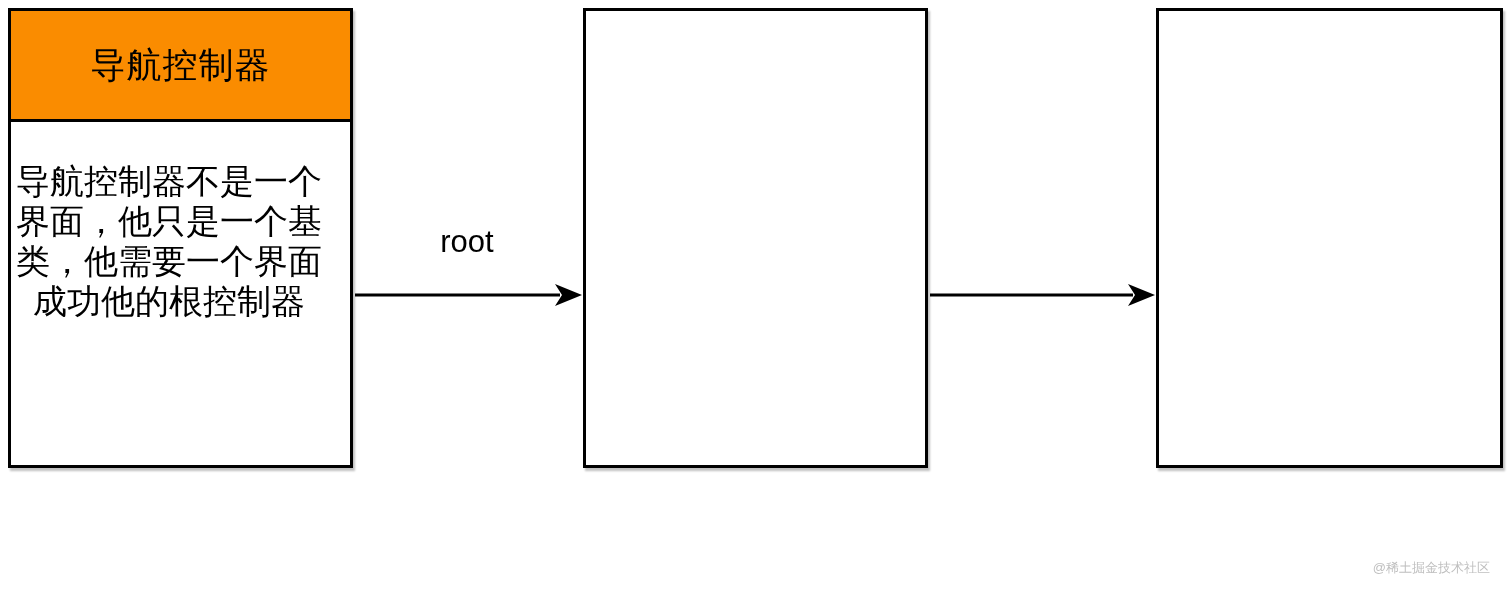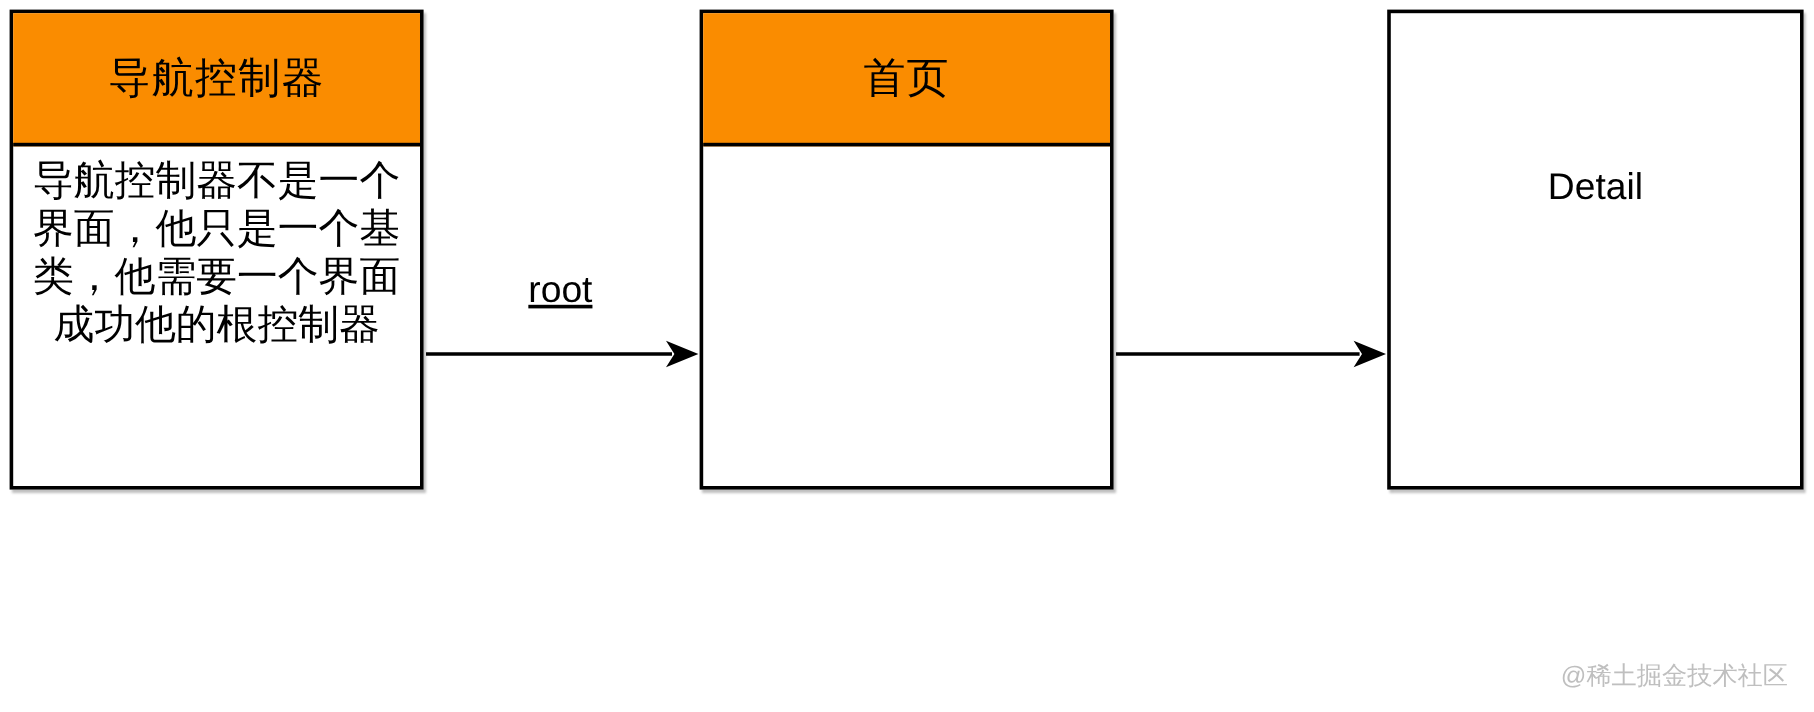--- a/index.html
+++ b/index.html
@@ -9,21 +9,21 @@
     width: 1512px; height: 593px; overflow: hidden;
   }
   .canvas {
     position: relative;
     width: 1512px; height: 593px;
     background: var(--canvas-bg, #ffffff);
   }
   .node {
     position: absolute;
     top: 8px;
-    height: 400px;
+    height: 460px;
     background: var(--body-fill, #ffffff);
     border: 3px solid var(--border, #000000);
     box-shadow: 2px 3px 2px rgba(0,0,0,0.25);
     display: flex;
     flex-direction: column;
   }
   .node-header {
     position: relative;
     height: 111px;
     flex: 0 0 111px;
@@ -44,21 +44,20 @@
     left: 28px;
     top: 50%;
     transform: translateY(-50%);
     width: 36px; height: 38px;
     display: block;
   }
   .node-body {
     flex: 1 1 auto;
     display: flex;
     align-items: center;
-    justify-content: center;
   }
   .node-body-text {
     margin-top: -105px;
     font-size: 34px;
     line-height: 40px;
     text-align: center;
     color: #000000;
     width: 316px;
   }
   .node-body-text.latin {
@@ -72,27 +71,26 @@
     pointer-events: none;
   }
   .edge-label {
     position: absolute;
     left: 467px;
     top: 242px;
     transform: translate(-50%, -50%);
     font-size: 31px;
     color: #000000;
     white-space: nowrap;
-    text-decoration: underline;
   }
   .watermark {
     position: absolute;
     right: 22px;
     bottom: 16px;
-    font-size: 21px;
+    font-size: 13px;
     color: var(--watermark, #BFBFBF);
     white-space: nowrap;
   }
   
   .node-nav    { left: 8px;    width: 345px; }
   .node-home   { left: 583px;  width: 345px; }
   .node-detail { left: 1156px; width: 347px; }
 </style>
 </head>
 <body>
@@ -115,26 +113,20 @@
   <div class="node node-nav">
     <div class="node-header">
       <span class="node-title">导航控制器</span>
     </div>
     <div class="node-body">
       <div class="node-body-text">导航控制器不是一个界面，他只是一个基类，他需要一个界面成功他的根控制器</div>
     </div>
   </div>
 
   <div class="node node-home">
-    <div class="node-header">
-      <span class="node-title">首页</span>
-    </div>
   </div>
 
   <div class="node node-detail">
-    <div class="node-body">
-      <div class="node-body-text latin">Detail</div>
-    </div>
   </div>
 
   <div class="watermark">@稀土掘金技术社区</div>
 
 </div>
 
 </body></html>

